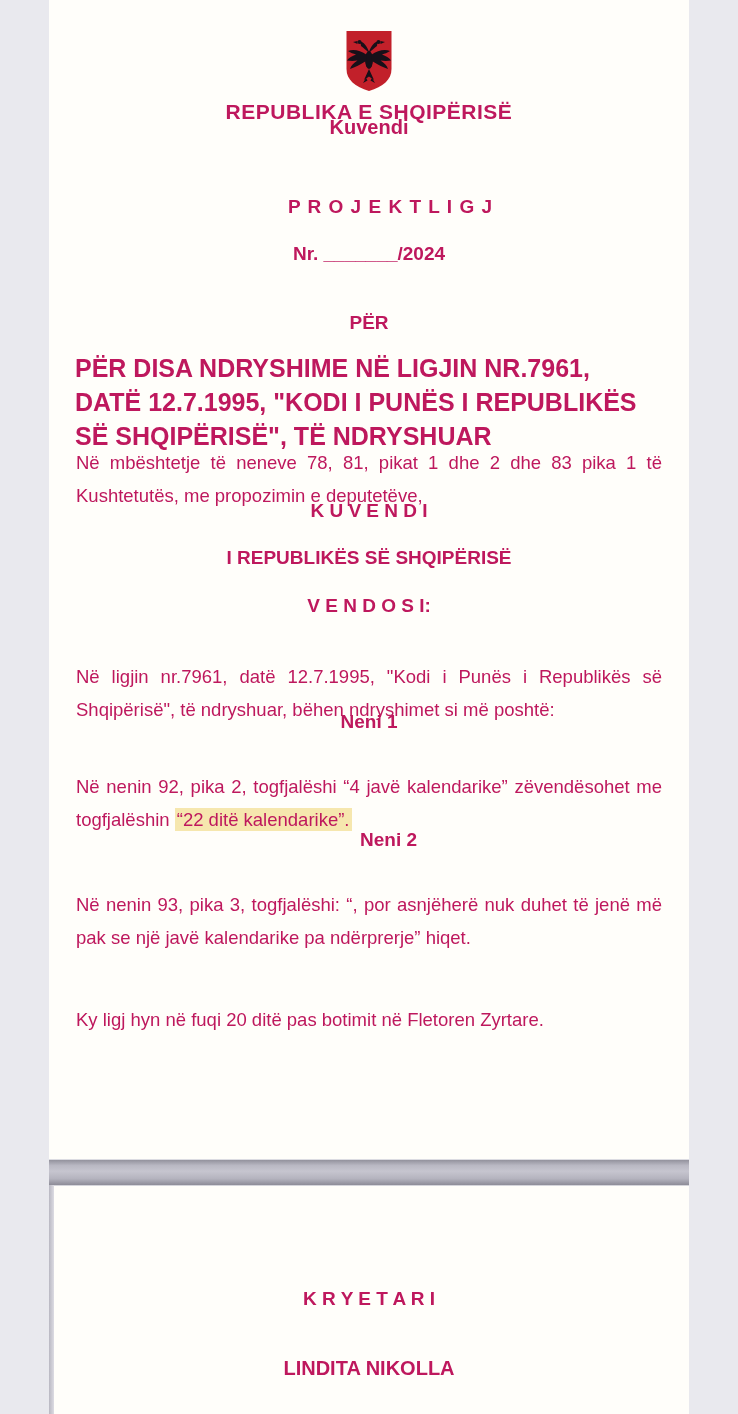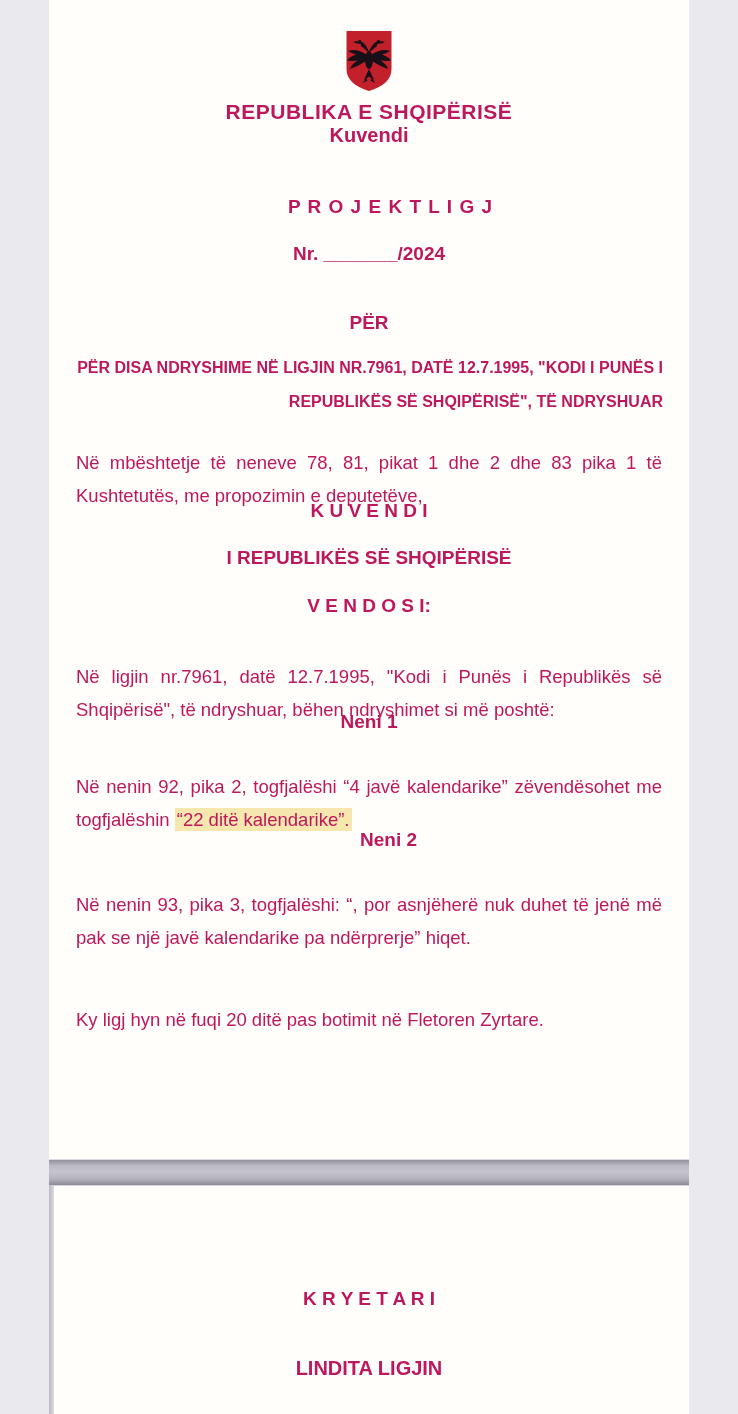--- a/index.html
+++ b/index.html
@@ -10,25 +10,25 @@
     background:#fffefa;
     overflow:hidden;
     font-family:Liberation Sans, sans-serif;
     color:#be185d;
   }
   .abs{position:absolute;left:0;right:0;}
   .center{text-align:center;}
   .emblem-wrap{top:30px;}
   .emblem-wrap svg{display:inline-block;}
   .hdr1{top:100px;font-weight:bold;font-size:21px;letter-spacing:.5px;}
-  .hdr2{top:124px;font-weight:bold;font-size:20px;}
+  .hdr2{top:116px;font-weight:bold;font-size:20px;}
   .doc-type{top:196px;font-weight:bold;font-size:19px;letter-spacing:1px;padding-left:43px;}
   .doc-nr{top:243px;font-weight:bold;font-size:19px;}
   .per{top:312px;font-weight:bold;font-size:19px;}
-  .law-title{top:351px;left:26px;right:26px;font-weight:bold;font-size:16px;line-height:34px;text-align:right;}
+  .law-title{top:351px;left:26px;right:26px;font-weight:bold;font-size:25px;line-height:34px;text-align:left;}
   .para{left:27px;right:27px;font-size:18.5px;line-height:33px;text-align:justify;}
   .preamble{top:427px;}
   .kuvendi{top:500px;font-weight:bold;font-size:19px;}
   .republika{top:547px;font-weight:bold;font-size:19px;}
   .vendosi{top:595px;font-weight:bold;font-size:19px;}
   .intro{top:641px;}
   .neni{font-weight:bold;font-size:19px;}
   .neni1{top:711px;}
   .art1{top:751px;}
   .neni2{top:829px;margin-left:39px;}
@@ -96,15 +96,15 @@
 
   <div class="abs center neni neni2">Neni 2</div>
   <p class="abs para art2">Në nenin 93, pika 3, togfjalëshi: “, por asnjëherë nuk duhet të jenë më pak se një javë kalendarike pa ndërprerje” hiqet.</p>
 
   <p class="abs para art3">Ky ligj hyn në fuqi 20 ditë pas botimit në Fletoren Zyrtare.</p>
 
   <div class="abs page-divider"></div>
   <div class="edge-strip"></div>
 
   <div class="abs center kryetari">K R Y E T A R I</div>
-  <div class="abs center signatory">LINDITA LIGJIN</div>
+  <div class="abs center signatory">LINDITA NIKOLLA</div>
 
 </div>
 
 </body></html>

